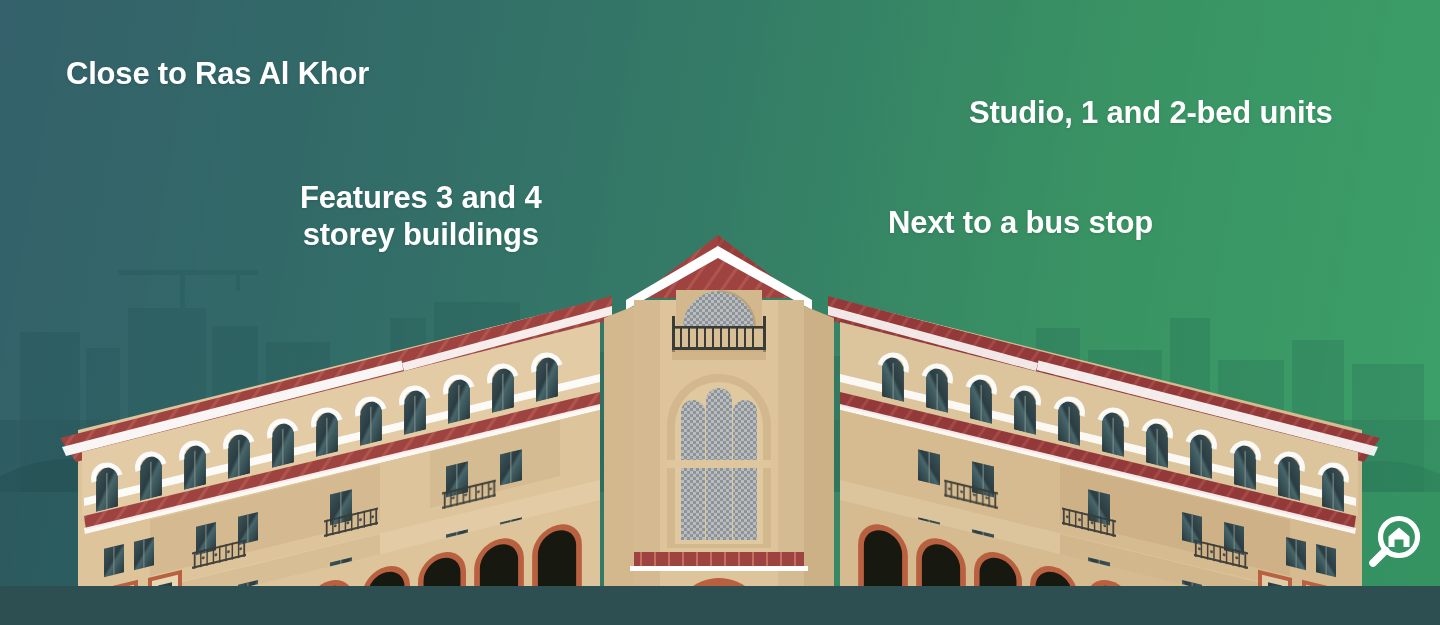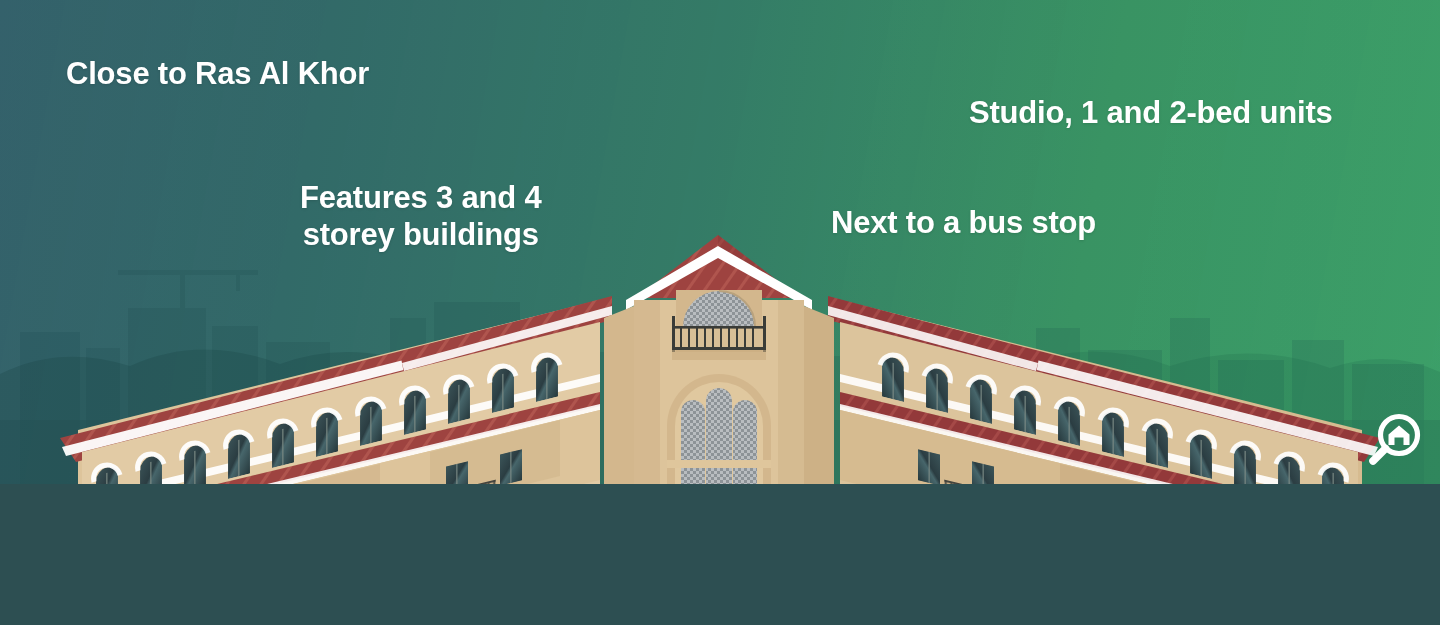--- a/index.html
+++ b/index.html
@@ -3,21 +3,21 @@
 <meta charset="utf-8">
 <style>
   * { margin:0; padding:0; box-sizing:border-box; }
   html,body { background:#2d4f52; }
   body {
     font-family:"Liberation Sans", sans-serif;
   }
   #stage {
     position:relative;
     width:1440px;
-    height:484px;
+    height:586px;
     overflow:hidden;
   }
   
   .bg-gradient{
     position:absolute; inset:0;
     background:linear-gradient(100deg,#43757f 0%, #3f7b7a 22%, #3f8a76 48%, #43a070 74%, #45aa74 100%);
   }
   .skyline{
     position:absolute; left:0; right:0; top:252px; height:240px;
     opacity:.30;
@@ -38,21 +38,21 @@
     color:#ffffff;
     font-weight:bold;
     letter-spacing:-0.2px;
     text-shadow:0 1px 3px rgba(0,0,0,.13);
     line-height:1.18;
     white-space:pre-line;
   }
   #cap-0{ left:66px;  top:56px;  font-size:31px; }
   #cap-1{ left:300px; top:180px; font-size:31px; text-align:center; }
   #cap-2{ left:969px; top:95px; font-size:31px; }
-  #cap-3{ left:831px; top:205px; font-size:31px; }
+  #cap-3{ left:888px; top:205px; font-size:31px; }
 
   
   .logo{
     position:absolute; right:15px; bottom:12px;
     width:62px; height:62px;
   }
 
   
   .building{ position:absolute; left:0; top:0; width:1440px; height:625px; }
 </style>

